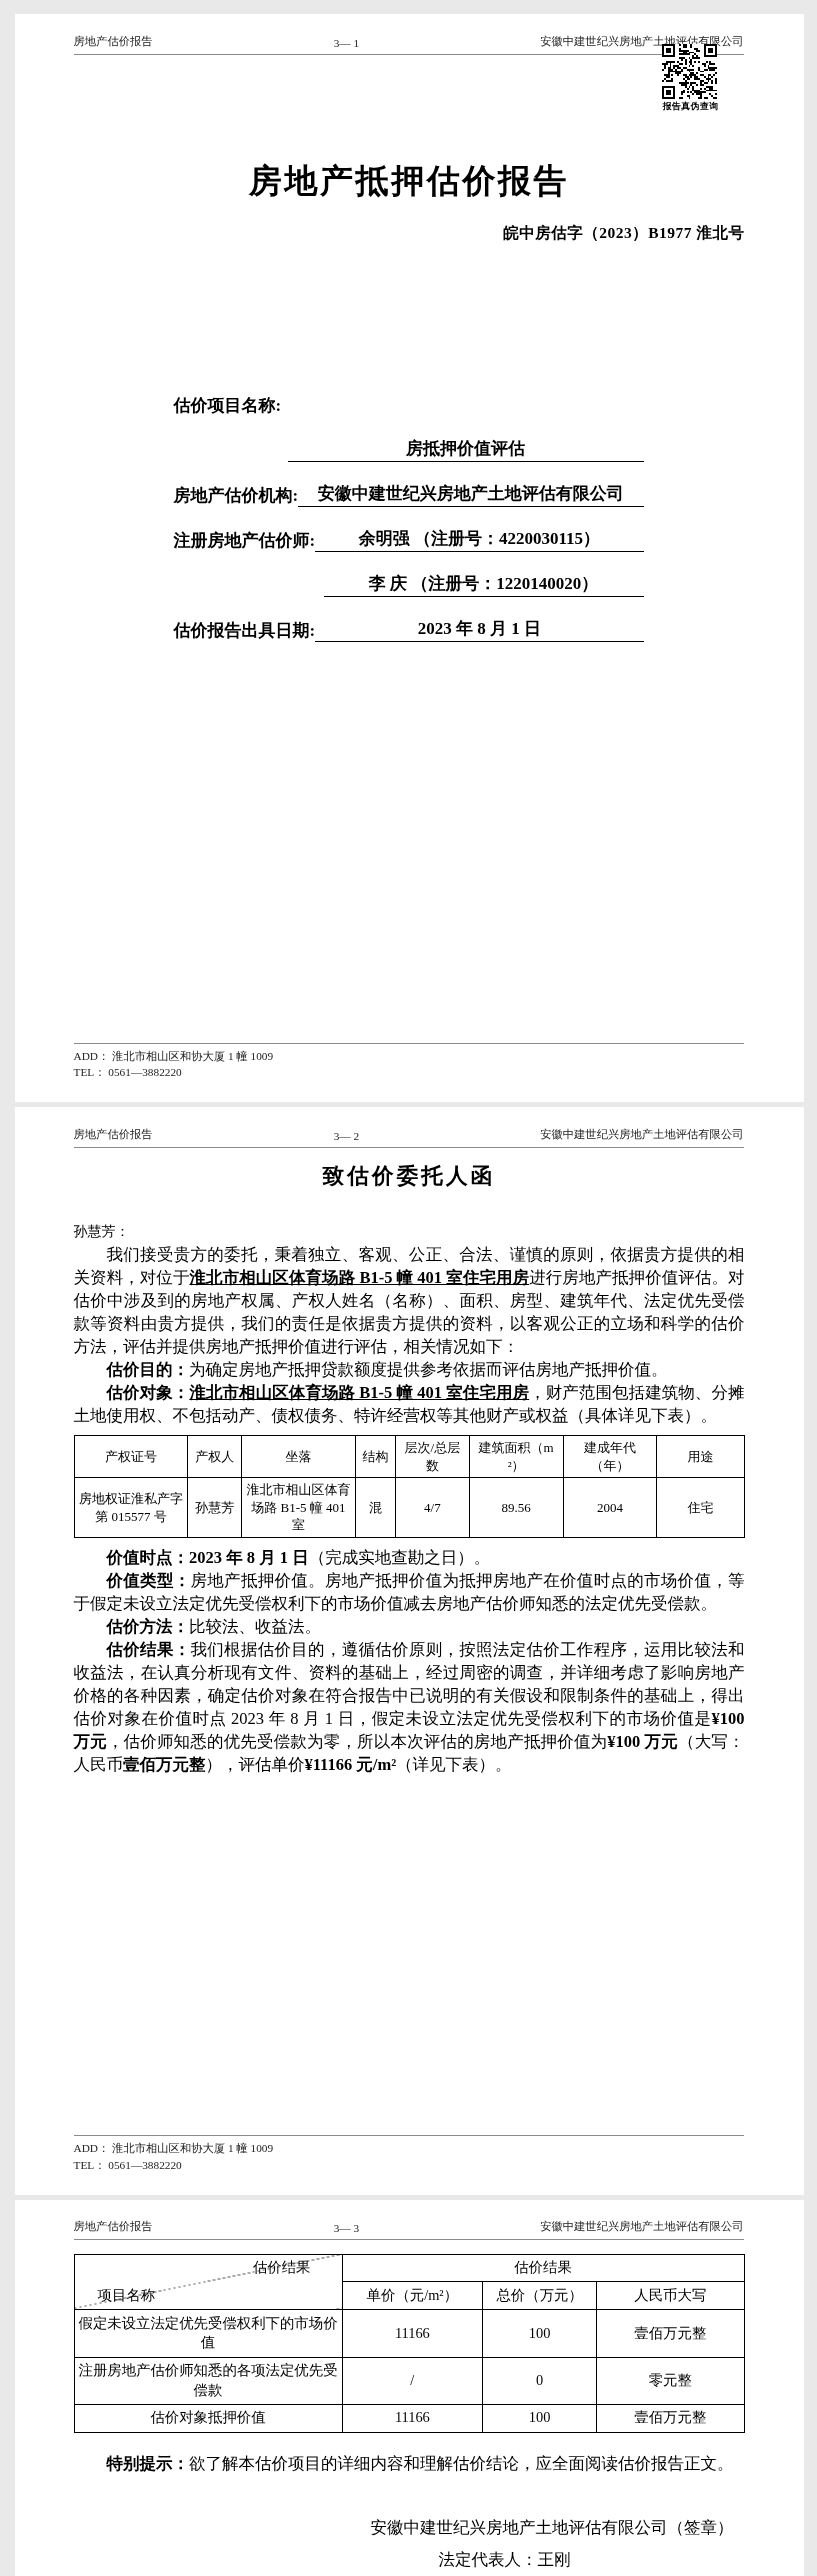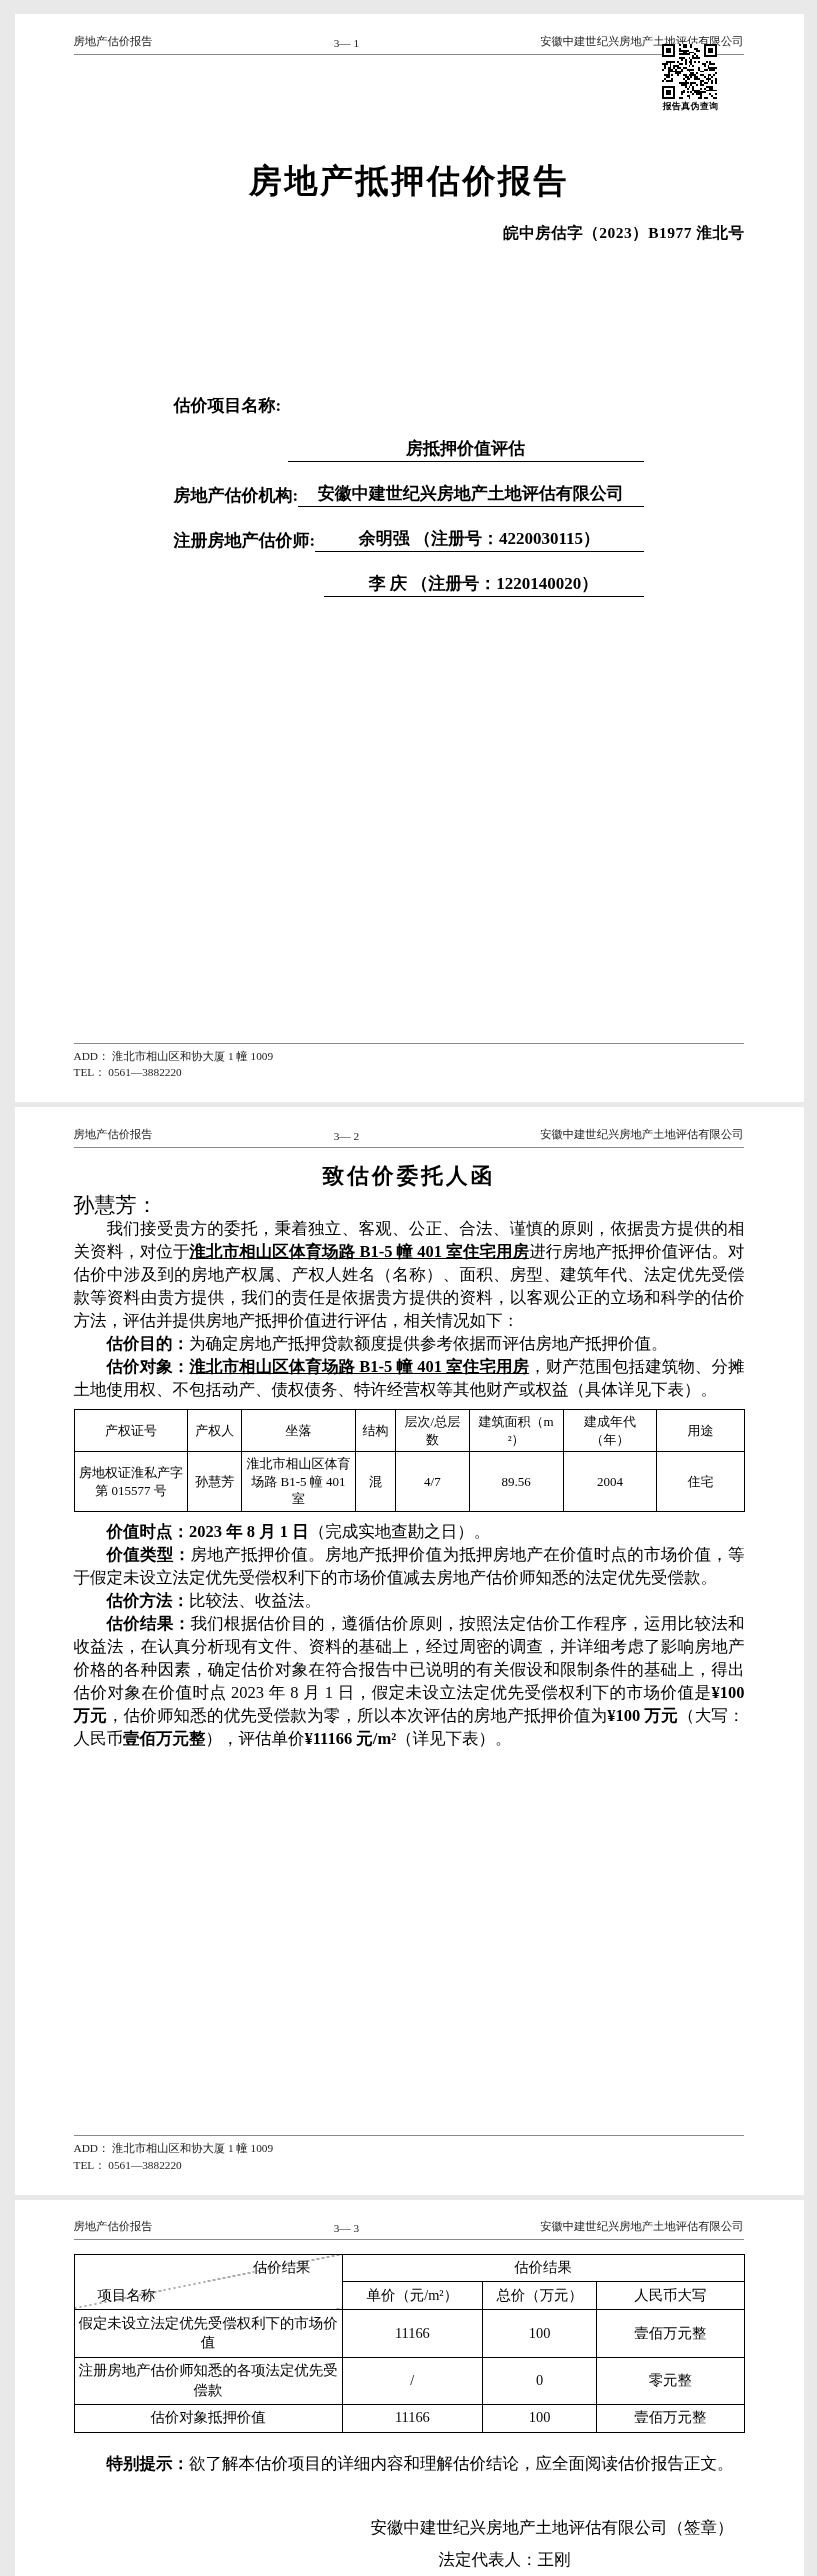--- a/index.html
+++ b/index.html
@@ -48,21 +48,21 @@
   .cover-number { text-align: right; font-size: 15.5px; font-weight: bold; margin-top: 18.5px; letter-spacing: 0.5px; }
   .cover-fields { width: 470px; margin: 150px 0 0 100px; font-size: 17px; font-weight: bold; }
   .frow { display: flex; align-items: flex-end; margin-bottom: 20px; line-height: 23px; }
   .flabel { white-space: nowrap; }
   .fvalue { flex: 1; border-bottom: 1px solid #000; text-align: center; padding: 0 3.1px 1px; }
   .sp-a { width: 114px; }
   .sp-b { width: 150px; }
   
   .p-body { padding-top: 54px; }
   .letter-title { margin: 0; text-align: center; font-size: 21.6px; font-weight: bold; letter-spacing: 3.1px; }
-  .salutation { font-size: 21px; line-height: 23px; margin-top: 4px; font-family: Liberation Serif, serif; }
+  .salutation { font-size: 14px; line-height: 23px; margin-top: 30px; font-family: Liberation Serif, serif; }
   .para { margin: 0; font-size: 16.5px; line-height: 23px; text-indent: 2em; text-align: justify; }
   .para b { font-weight: bold; }
   .u { text-decoration: underline; }
   table { border-collapse: collapse; width: 100%; }
   .ptable { margin: 8.2px 0; table-layout: fixed; }
   .ptable th, .ptable td {
     border: 0.5px solid #000; font-weight: normal;
     font-size: 13px; line-height: 17.5px; text-align: center;
     padding: 3.1px 2.1px; word-break: break-all;
   }
@@ -385,20 +385,24 @@
       <span class="fvalue">安徽中建世纪兴房地产土地评估有限公司</span>
     </div>
     <div class="frow">
       <span class="flabel">注册房地产估价师:</span>
       <span class="fvalue">余明强 （注册号：4220030115）</span>
     </div>
     <div class="frow">
       <span class="flabel sp-b"></span>
       <span class="fvalue">李 庆 （注册号：1220140020）</span>
     </div>
+    <div class="frow">
+      <span class="flabel">估价报告出具日期:</span>
+      <span class="fvalue">2023 年 8 月 1 日</span>
+    </div>
   </div>
 
   <div class="page-footer">
     <div>ADD： 淮北市相山区和协大厦 1 幢 1009</div>
     <div>TEL： 0561—3882220</div>
   </div>
 </div>
 
 <div class="page">
   <div class="page-header">

